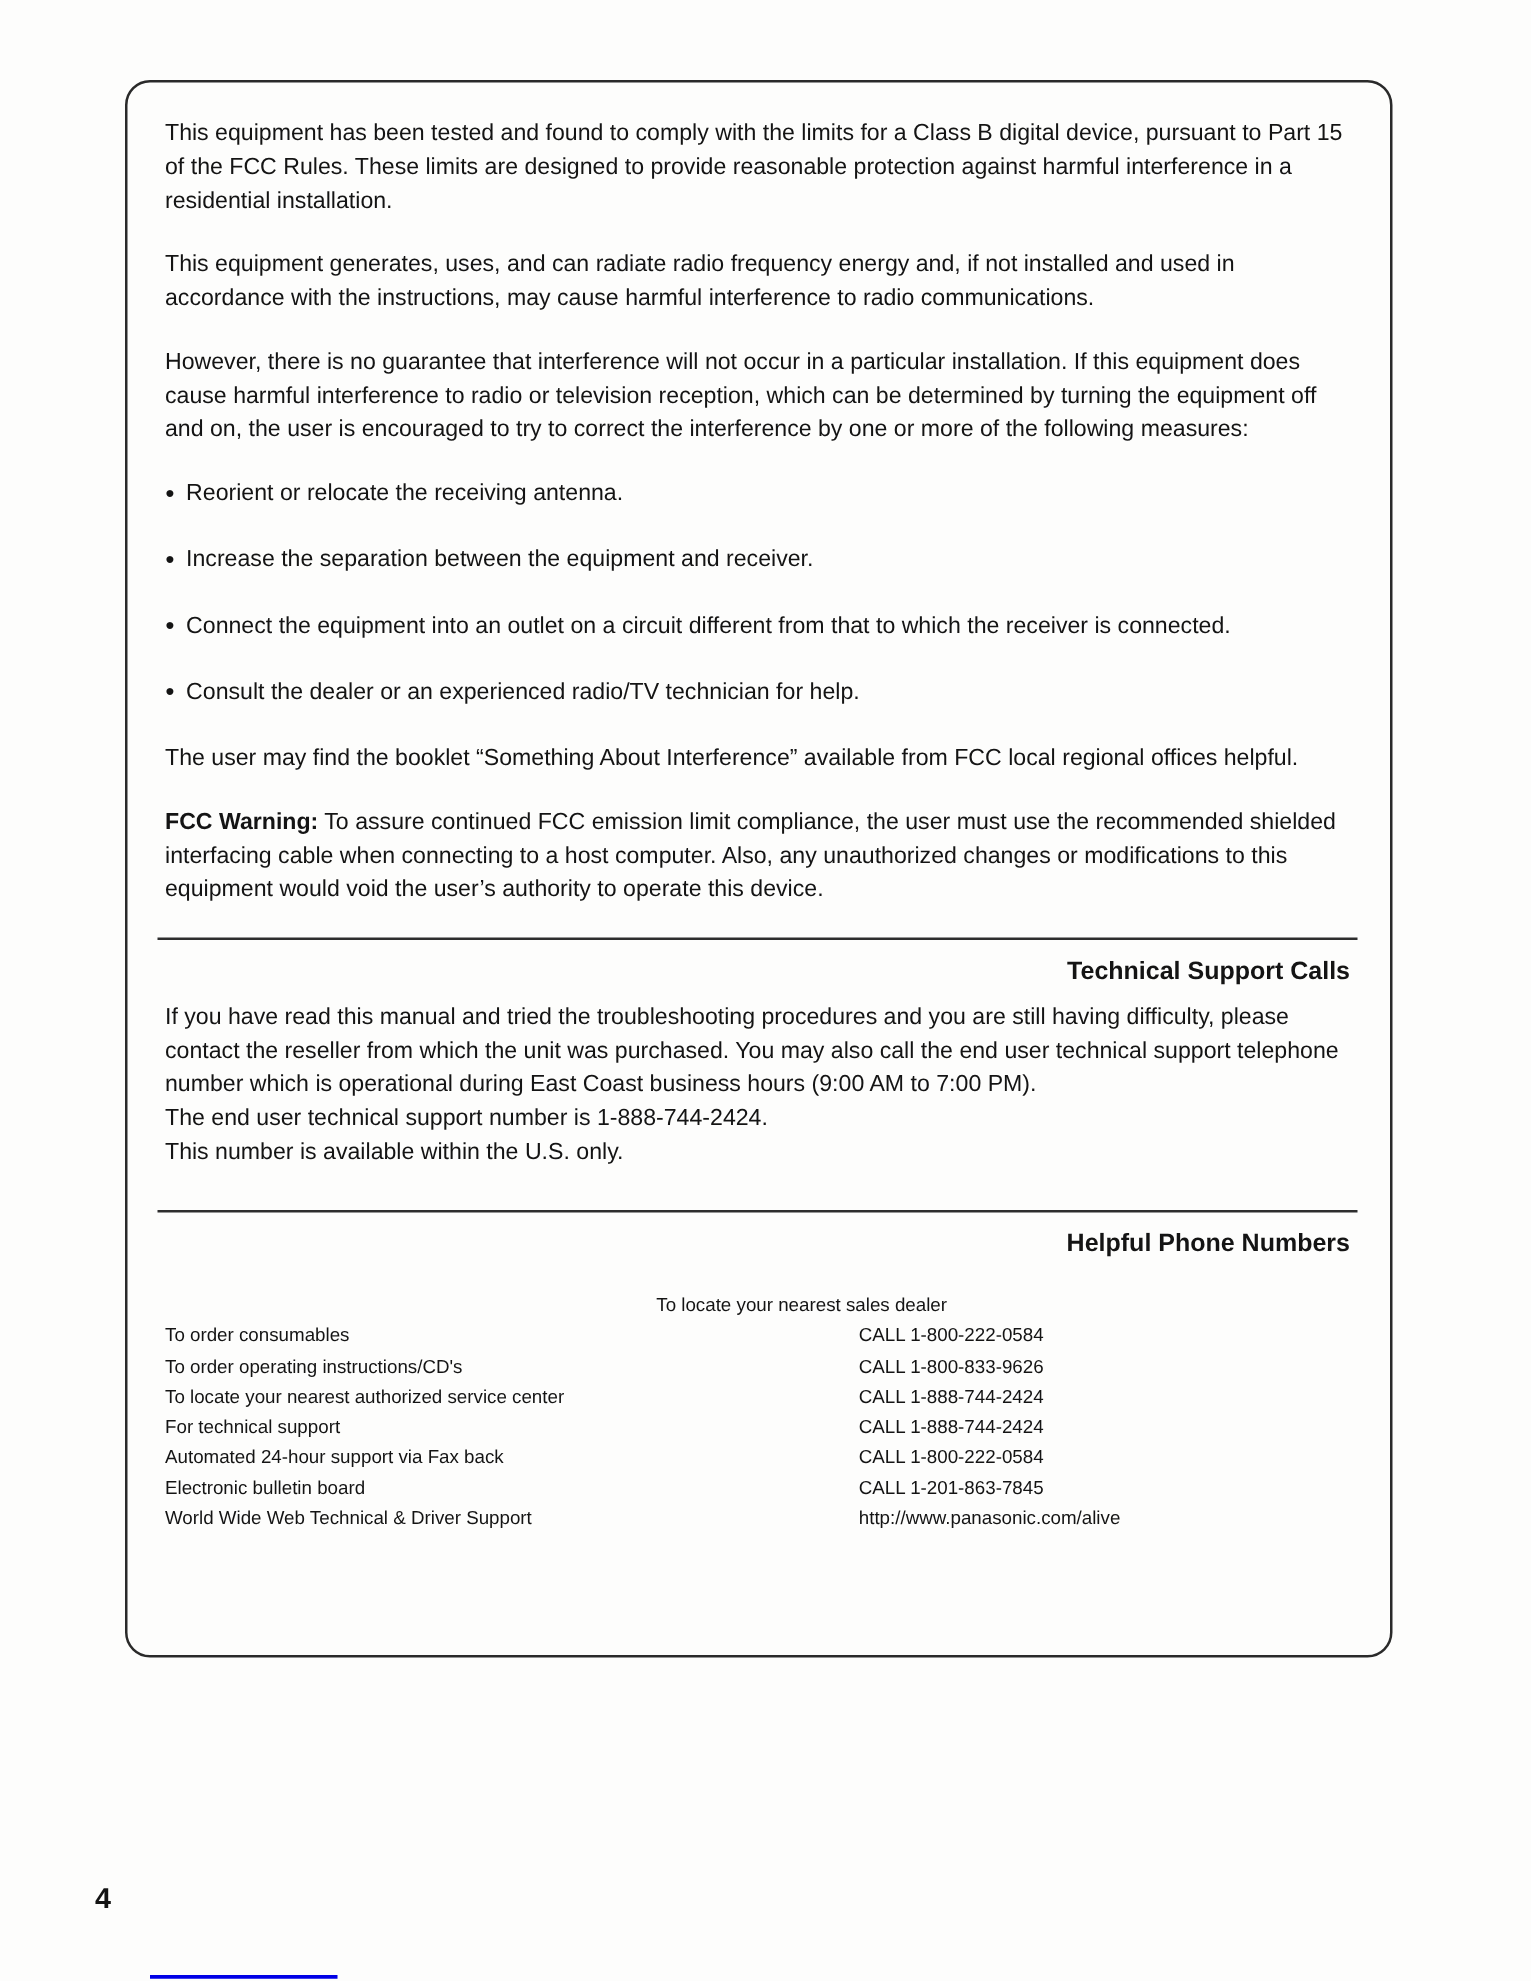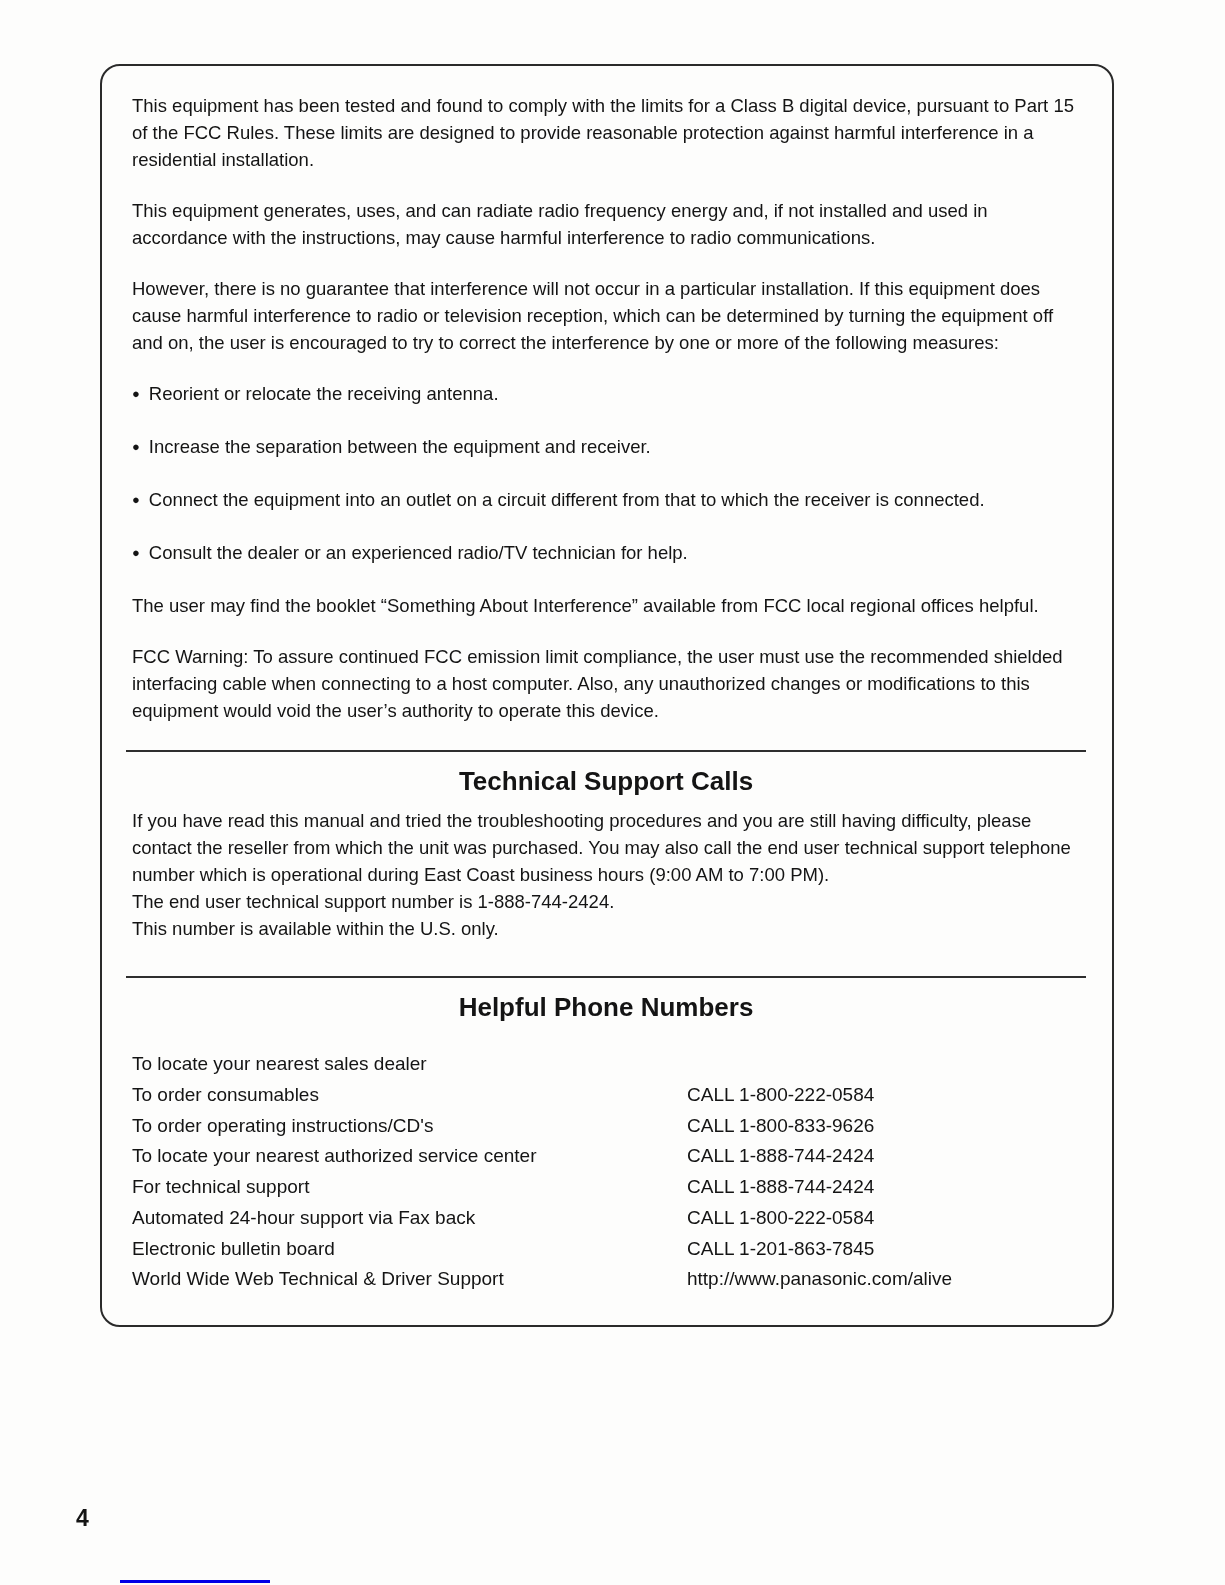--- a/index.html
+++ b/index.html
@@ -26,35 +26,35 @@
     font-size:18.5px;line-height:1.46;margin:0 0 24px 0;
   }
   .bullet-list{margin:6px 0 24px 0;}
   .bullet-item{
     display:flex;align-items:flex-start;
     font-size:18.5px;line-height:1.46;margin:0 0 26px 0;
   }
   .bullet-glyph{
     font-size:13px;line-height:27px;margin-right:9px;flex:0 0 auto;
   }
-  .warn-label{font-weight:normal;}
+  .warn-label{font-weight:bold;}
   .rule{
     border:none;border-top:2px solid #2e2e2e;
     margin:26px -6px 14px -6px;
   }
   .section-heading{
-    text-align:center;font-weight:bold;font-size:26px;
+    text-align:right;font-weight:bold;font-size:20px;
     margin:6px 0 10px 0;
   }
   .support-line{
     font-size:18.5px;line-height:1.46;margin:0;
   }
   .phones{margin-top:26px;}
   .phone-row{
-    display:flex;font-size:19px;line-height:1.62;
+    display:flex;font-size:15px;line-height:1.62;justify-content:flex-end;
   }
   .phone-label{flex:0 0 555px;}
   .phone-value{flex:1;}
   .page-number{
     position:absolute;left:76px;top:1505px;
     font-weight:bold;font-size:23px;
   }
   .blue-line{
     position:absolute;left:120px;top:1580px;width:150px;height:3px;
     background:#0000e6;

